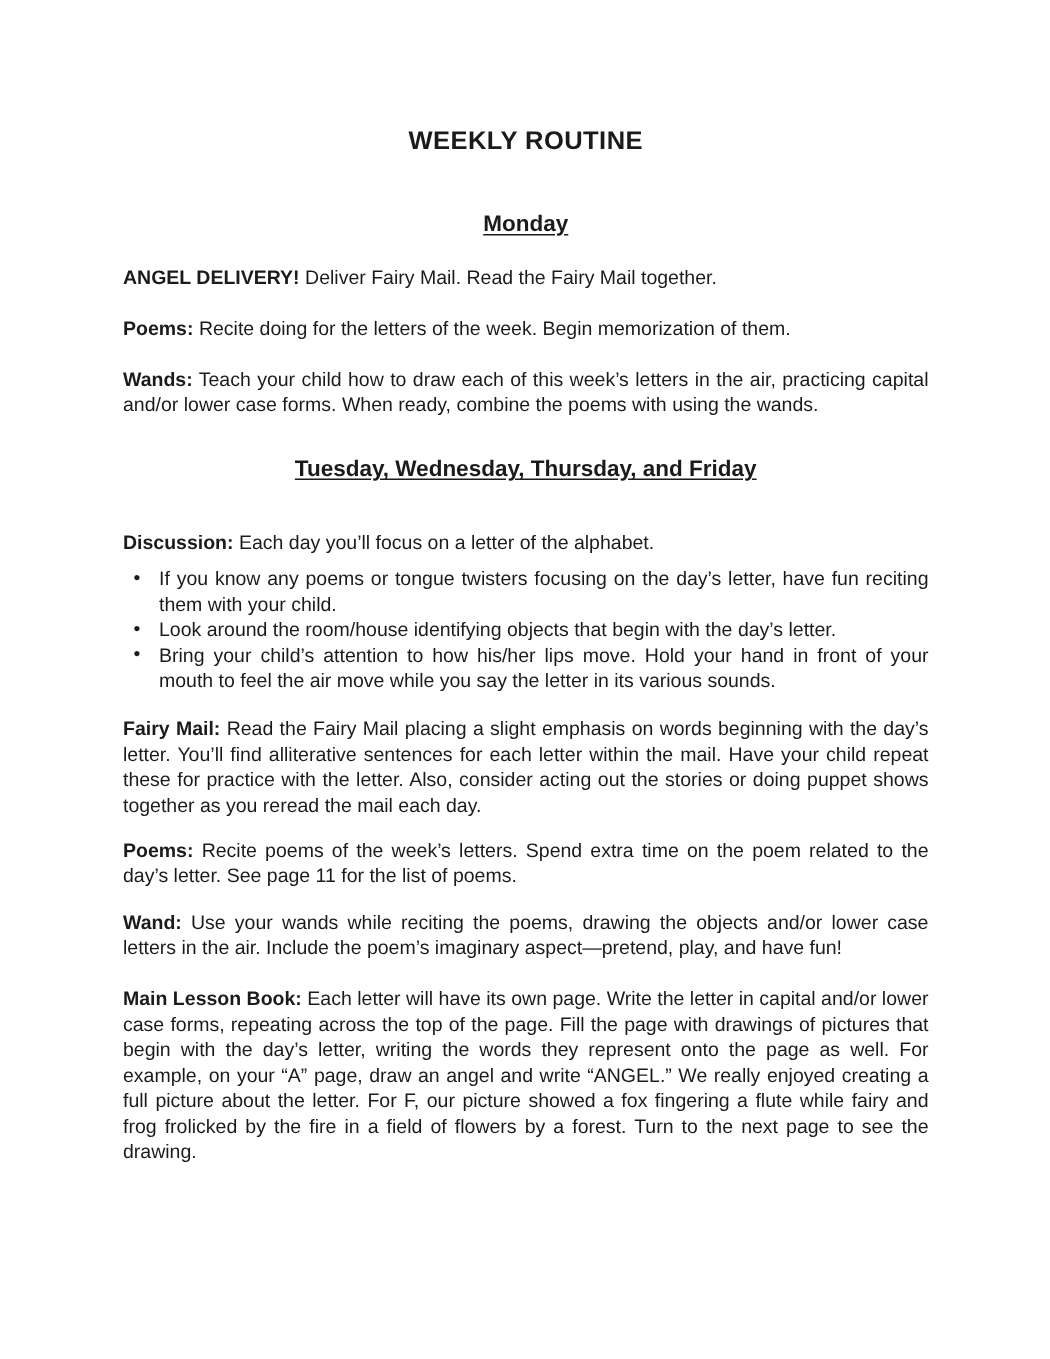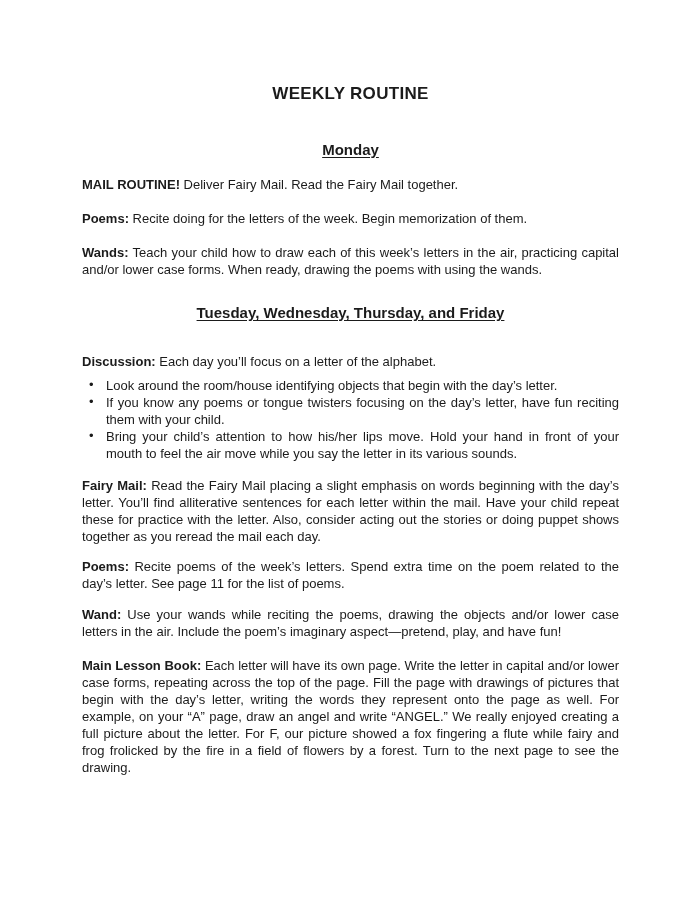--- a/index.html
+++ b/index.html
@@ -68,36 +68,36 @@
 </head>
 <body>
 
 <div class="page">
 
   <h1 class="doc-title">WEEKLY ROUTINE</h1>
 
   <section>
     <h2 class="day-heading heading-monday">Monday</h2>
 
-    <p class="para"><b class="plabel">MAIL ROUTINE!</b> <span>Deliver Fairy Mail. Read the Fairy Mail together.</span></p>
+    <p class="para"><b class="plabel">ANGEL DELIVERY!</b> <span>Deliver Fairy Mail. Read the Fairy Mail together.</span></p>
 
     <p class="para"><b class="plabel">Poems:</b> <span>Recite doing for the letters of the week. Begin memorization of them.</span></p>
 
-    <p class="para"><b class="plabel">Wands:</b> <span>Teach your child how to draw each of this week’s letters in the air, practicing capital and/or lower case forms. When ready, drawing the poems with using the wands.</span></p>
+    <p class="para"><b class="plabel">Wands:</b> <span>Teach your child how to draw each of this week’s letters in the air, practicing capital and/or lower case forms. When ready, combine the poems with using the wands.</span></p>
 
   </section>
 
   <section>
     <h2 class="day-heading heading-weekdays">Tuesday, Wednesday, Thursday, and Friday</h2>
 
     <p class="para para-discussion"><b class="plabel">Discussion:</b> <span>Each day you’ll focus on a letter of the alphabet.</span></p>
 
     <ul class="bullets">
+      <li>If you know any poems or tongue twisters focusing on the day’s letter, have fun reciting them with your child.</li>
       <li>Look around the room/house identifying objects that begin with the day’s letter.</li>
-      <li>If you know any poems or tongue twisters focusing on the day’s letter, have fun reciting them with your child.</li>
       <li>Bring your child’s attention to how his/her lips move. Hold your hand in front of your mouth to feel the air move while you say the letter in its various sounds.</li>
     </ul>
 
     <p class="para para-fairy-mail"><b class="plabel">Fairy Mail:</b> <span>Read the Fairy Mail placing a slight emphasis on words beginning with the day’s letter. You’ll find alliterative sentences for each letter within the mail. Have your child repeat these for practice with the letter. Also, consider acting out the stories or doing puppet shows together as you reread the mail each day.</span></p>
 
     <p class="para para-poems-weekdays"><b class="plabel">Poems:</b> <span>Recite poems of the week’s letters. Spend extra time on the poem related to the day’s letter. See page 11 for the list of poems.</span></p>
 
     <p class="para para-wand"><b class="plabel">Wand:</b> <span>Use your wands while reciting the poems, drawing the objects and/or lower case letters in the air. Include the poem’s imaginary aspect—pretend, play, and have fun!</span></p>
 
     <p class="para para-mlb-weekdays"><b class="plabel">Main Lesson Book:</b> <span>Each letter will have its own page. Write the letter in capital and/or lower case forms, repeating across the top of the page. Fill the page with drawings of pictures that begin with the day’s letter, writing the words they represent onto the page as well. For example, on your “A” page, draw an angel and write “ANGEL.” We really enjoyed creating a full picture about the letter. For F, our picture showed a fox fingering a flute while fairy and frog frolicked by the fire in a field of flowers by a forest. Turn to the next page to see the drawing.</span></p>

